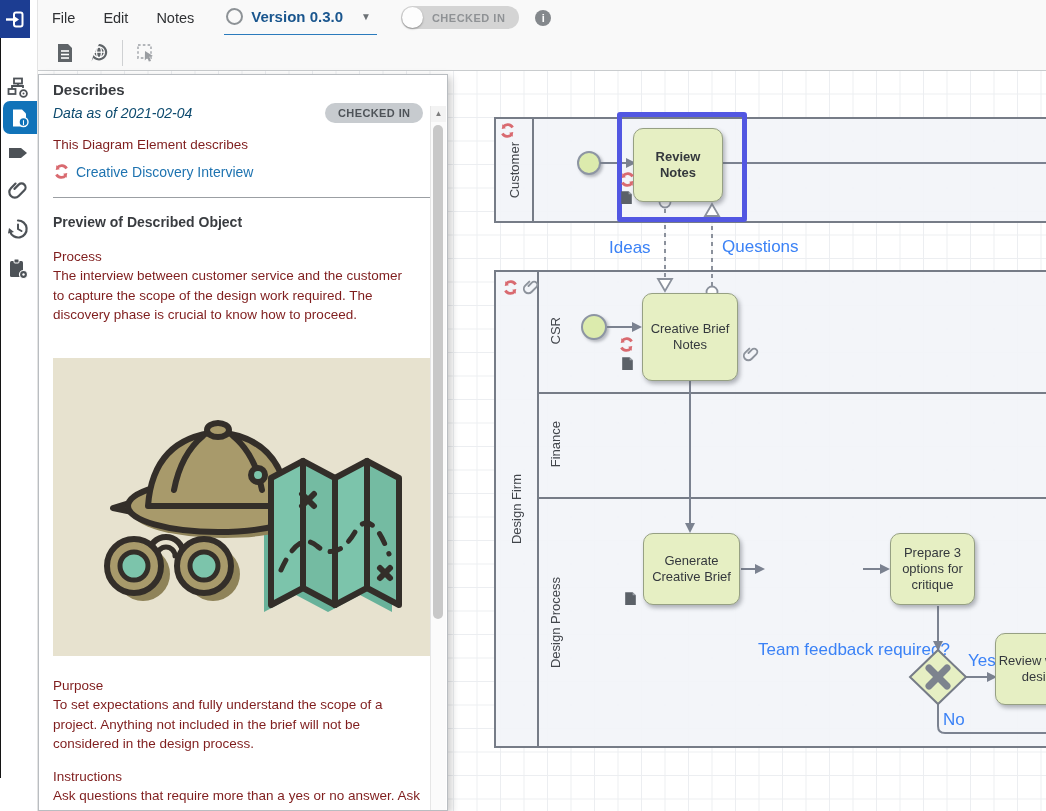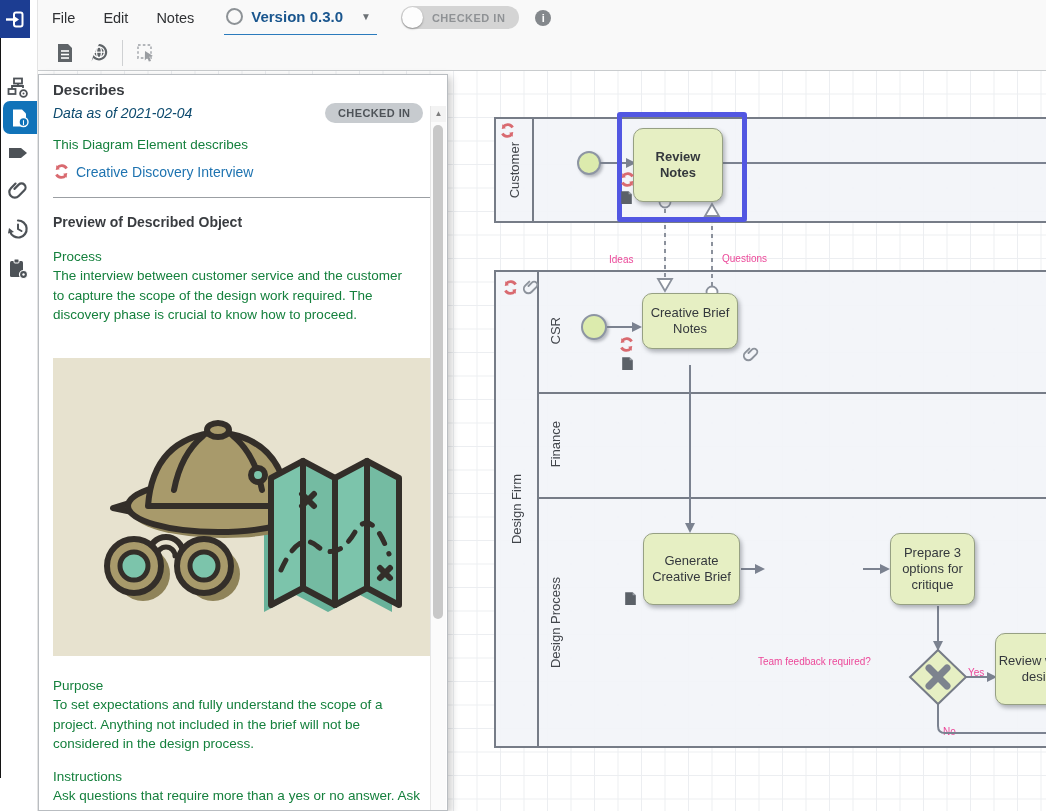--- a/index.html
+++ b/index.html
@@ -45,30 +45,30 @@
   .vlabel{writing-mode:vertical-rl;transform:rotate(180deg);font-size:13px;color:#41454b;white-space:nowrap;}
   .lane-label{position:absolute;display:flex;align-items:center;justify-content:center;}
   .lane-line{position:absolute;height:2px;background:#767c87;}
   .task{position:absolute;background:#e6efc3;border:1.5px solid #96a083;border-radius:10px;
     box-shadow:2px 3px 4px rgba(90,95,105,.45);display:flex;align-items:center;justify-content:center;
     text-align:center;font-size:13px;color:#34383d;line-height:16px;box-sizing:border-box;padding:2px;}
   .task.bold{font-weight:bold;}
   .event{position:absolute;background:#dcebad;border:2px solid #8d95a3;border-radius:50%;
     box-shadow:2px 2px 3px rgba(90,95,105,.4);box-sizing:border-box;}
   .selection{position:absolute;border:5px solid #5257e2;border-radius:3px;z-index:6;}
-  .dlabel{position:absolute;font-size:10px;color:#ec4899;white-space:nowrap;margin-top:16px;}
+  .dlabel{position:absolute;font-size:17px;color:#3b82f6;white-space:nowrap;}
   .badge16{position:absolute;width:17px;height:17px;z-index:7;}
   svg.connectors{position:absolute;left:0;top:0;z-index:5;pointer-events:none;}
   
   .panel{position:absolute;left:38px;top:74px;width:410px;height:737px;background:#fff;
     border:1px solid #b9bdc1;box-shadow:3px 3px 8px rgba(0,0,0,.22);z-index:20;overflow:hidden;box-sizing:border-box;}
   .panel .abs{position:absolute;}
   .p-title{font-size:15px;font-weight:bold;color:#393c40;}
   .p-italic{font-size:14px;font-style:italic;color:#0c4a6e;}
-  .p-body{font-size:13.5px;color:#15803d;line-height:19.5px;}
+  .p-body{font-size:13.5px;color:#7f1d1d;line-height:19.5px;}
   .p-bold{font-size:14px;font-weight:bold;color:#393c40;}
   .p-badge{background:#c7cbcf;color:#4e5358;font-size:11px;font-weight:bold;letter-spacing:.4px;
     border-radius:11px;padding:4px 13px;}
   .p-link{font-size:14px;color:#1e73b0;}
   .divider{height:1px;background:#9b9fa3;}
   .beige{background:#e7e2cf;}
   .pscroll{position:absolute;right:1px;top:31px;width:15px;bottom:0;background:#fbfbfb;border-left:1px solid #e6e6e6;}
   .pscroll .up{position:absolute;top:0;left:0;right:0;height:16px;background:#f3f3f3;color:#7d7d7d;
     font-size:8px;text-align:center;line-height:16px;}
   .pscroll .thumb{position:absolute;top:19px;left:2px;width:10px;height:494px;background:#c8c8c8;border-radius:5px;}
@@ -141,21 +141,21 @@
           <line x1="947" y1="668" x2="929" y2="686"></line>
       </g>
     </g>
   </svg>
 
   <div class="event" style="left:577px;top:151px;width:24px;height:24px;"></div>
   <div class="event" style="left:581px;top:314px;width:26px;height:26px;"></div>
 
   <div class="task bold" style="left:633px;top:128px;width:90px;height:74px;z-index:6;">Review Notes</div>
   <div class="selection" style="left:617px;top:112px;width:120px;height:100px;"></div>
-  <div class="task" style="left:642px;top:293px;width:96px;height:56px;z-index:6;">Creative Brief Notes</div>
+  <div class="task" style="left:642px;top:293px;width:96px;height:88px;z-index:6;">Creative Brief Notes</div>
   <div class="task" style="left:643px;top:533px;width:97px;height:72px;z-index:6;">Generate Creative Brief</div>
   <div class="task" style="left:890px;top:533px;width:85px;height:72px;z-index:6;">Prepare 3 options for critique</div>
   <div class="task" style="left:995px;top:633px;width:110px;height:72px;z-index:6;">Review with other designers</div>
 
   <div class="dlabel" style="left:609px;top:238px;">Ideas</div>
   <div class="dlabel" style="left:722px;top:237px;">Questions</div>
   <div class="dlabel" style="left:758px;top:640px;">Team feedback required?</div>
   <div class="dlabel" style="left:968px;top:651px;">Yes</div>
   <div class="dlabel" style="left:943px;top:710px;">No</div>
 

